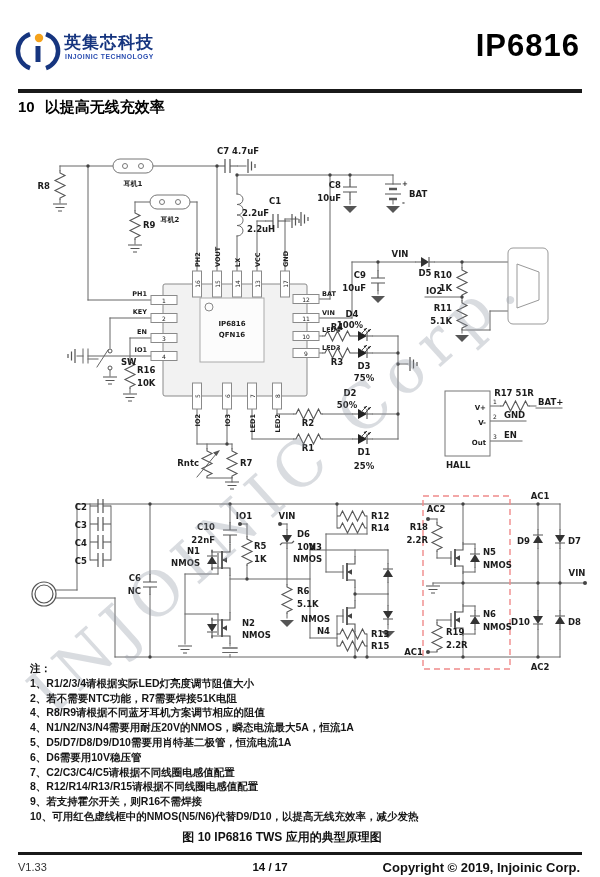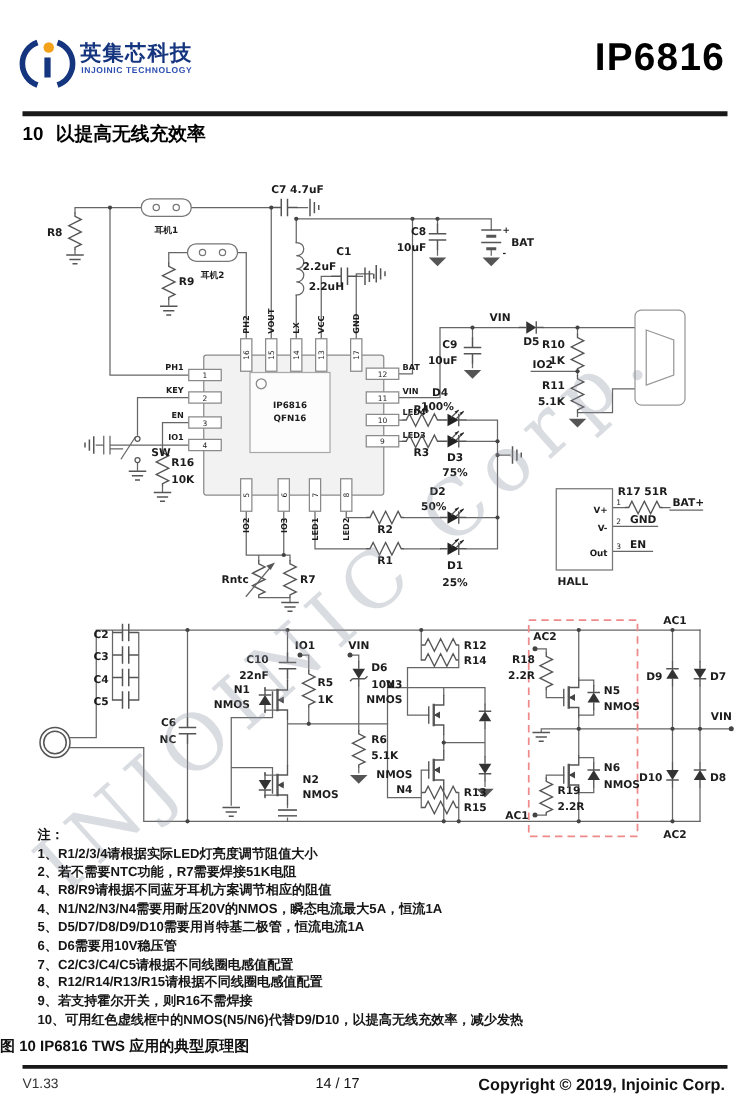--- a/index.html
+++ b/index.html
@@ -20,24 +20,24 @@
   
   #schem{position:absolute;left:0;top:108px;z-index:2;}
   svg text{font-family:"DejaVu Sans",sans-serif;font-size:8.5px;fill:#1c1c1c;font-weight:bold;}
   svg text.s7{font-size:7px;} svg text.s65{font-size:6.5px;} svg text.s6{font-size:6px;font-weight:normal;}
   svg text.mid{text-anchor:middle;} svg text.end{text-anchor:end;}
   .w{stroke:#666;stroke-width:1;fill:none;stroke-linecap:square;}
   .dot{fill:#444;stroke:none;}
   
   #notes{position:absolute;left:30px;top:645px;z-index:4;font-size:10.5px;font-weight:600;color:#161616;}
   #notes div{line-height:14.8px;white-space:nowrap;}
-  #caption{position:absolute;left:0;width:564px;top:813px;text-align:left;font-size:12px;font-weight:bold;color:#111;z-index:4;}
+  #caption{position:absolute;left:0;width:564px;top:813px;text-align:center;font-size:12px;font-weight:bold;color:#111;z-index:4;}
   #frule{position:absolute;left:18px;right:18px;top:836px;height:2.5px;background:#191919;}
   #foot-l{position:absolute;left:18px;top:845px;font-size:11px;color:#333;}
-  #foot-c{position:absolute;left:0;width:540px;top:845px;text-align:center;font-size:11.5px;font-weight:normal;color:#111;}
+  #foot-c{position:absolute;left:0;width:540px;top:845px;text-align:center;font-size:11.5px;font-weight:bold;color:#111;}
   #foot-r{position:absolute;right:20px;top:844px;font-size:13px;font-weight:bold;color:#111;}
 </style>
 </head>
 <body>
 
 <div id="page">
 
   <svg id="logo" width="48" height="46" viewBox="0 0 48 46">
     <path d="M16 6 A18 18 0 0 0 16 40" stroke="#16357f" stroke-width="4.5" fill="none"></path>
     <path d="M32 6 A18 18 0 0 1 32 40" stroke="#16357f" stroke-width="4.5" fill="none"></path>

